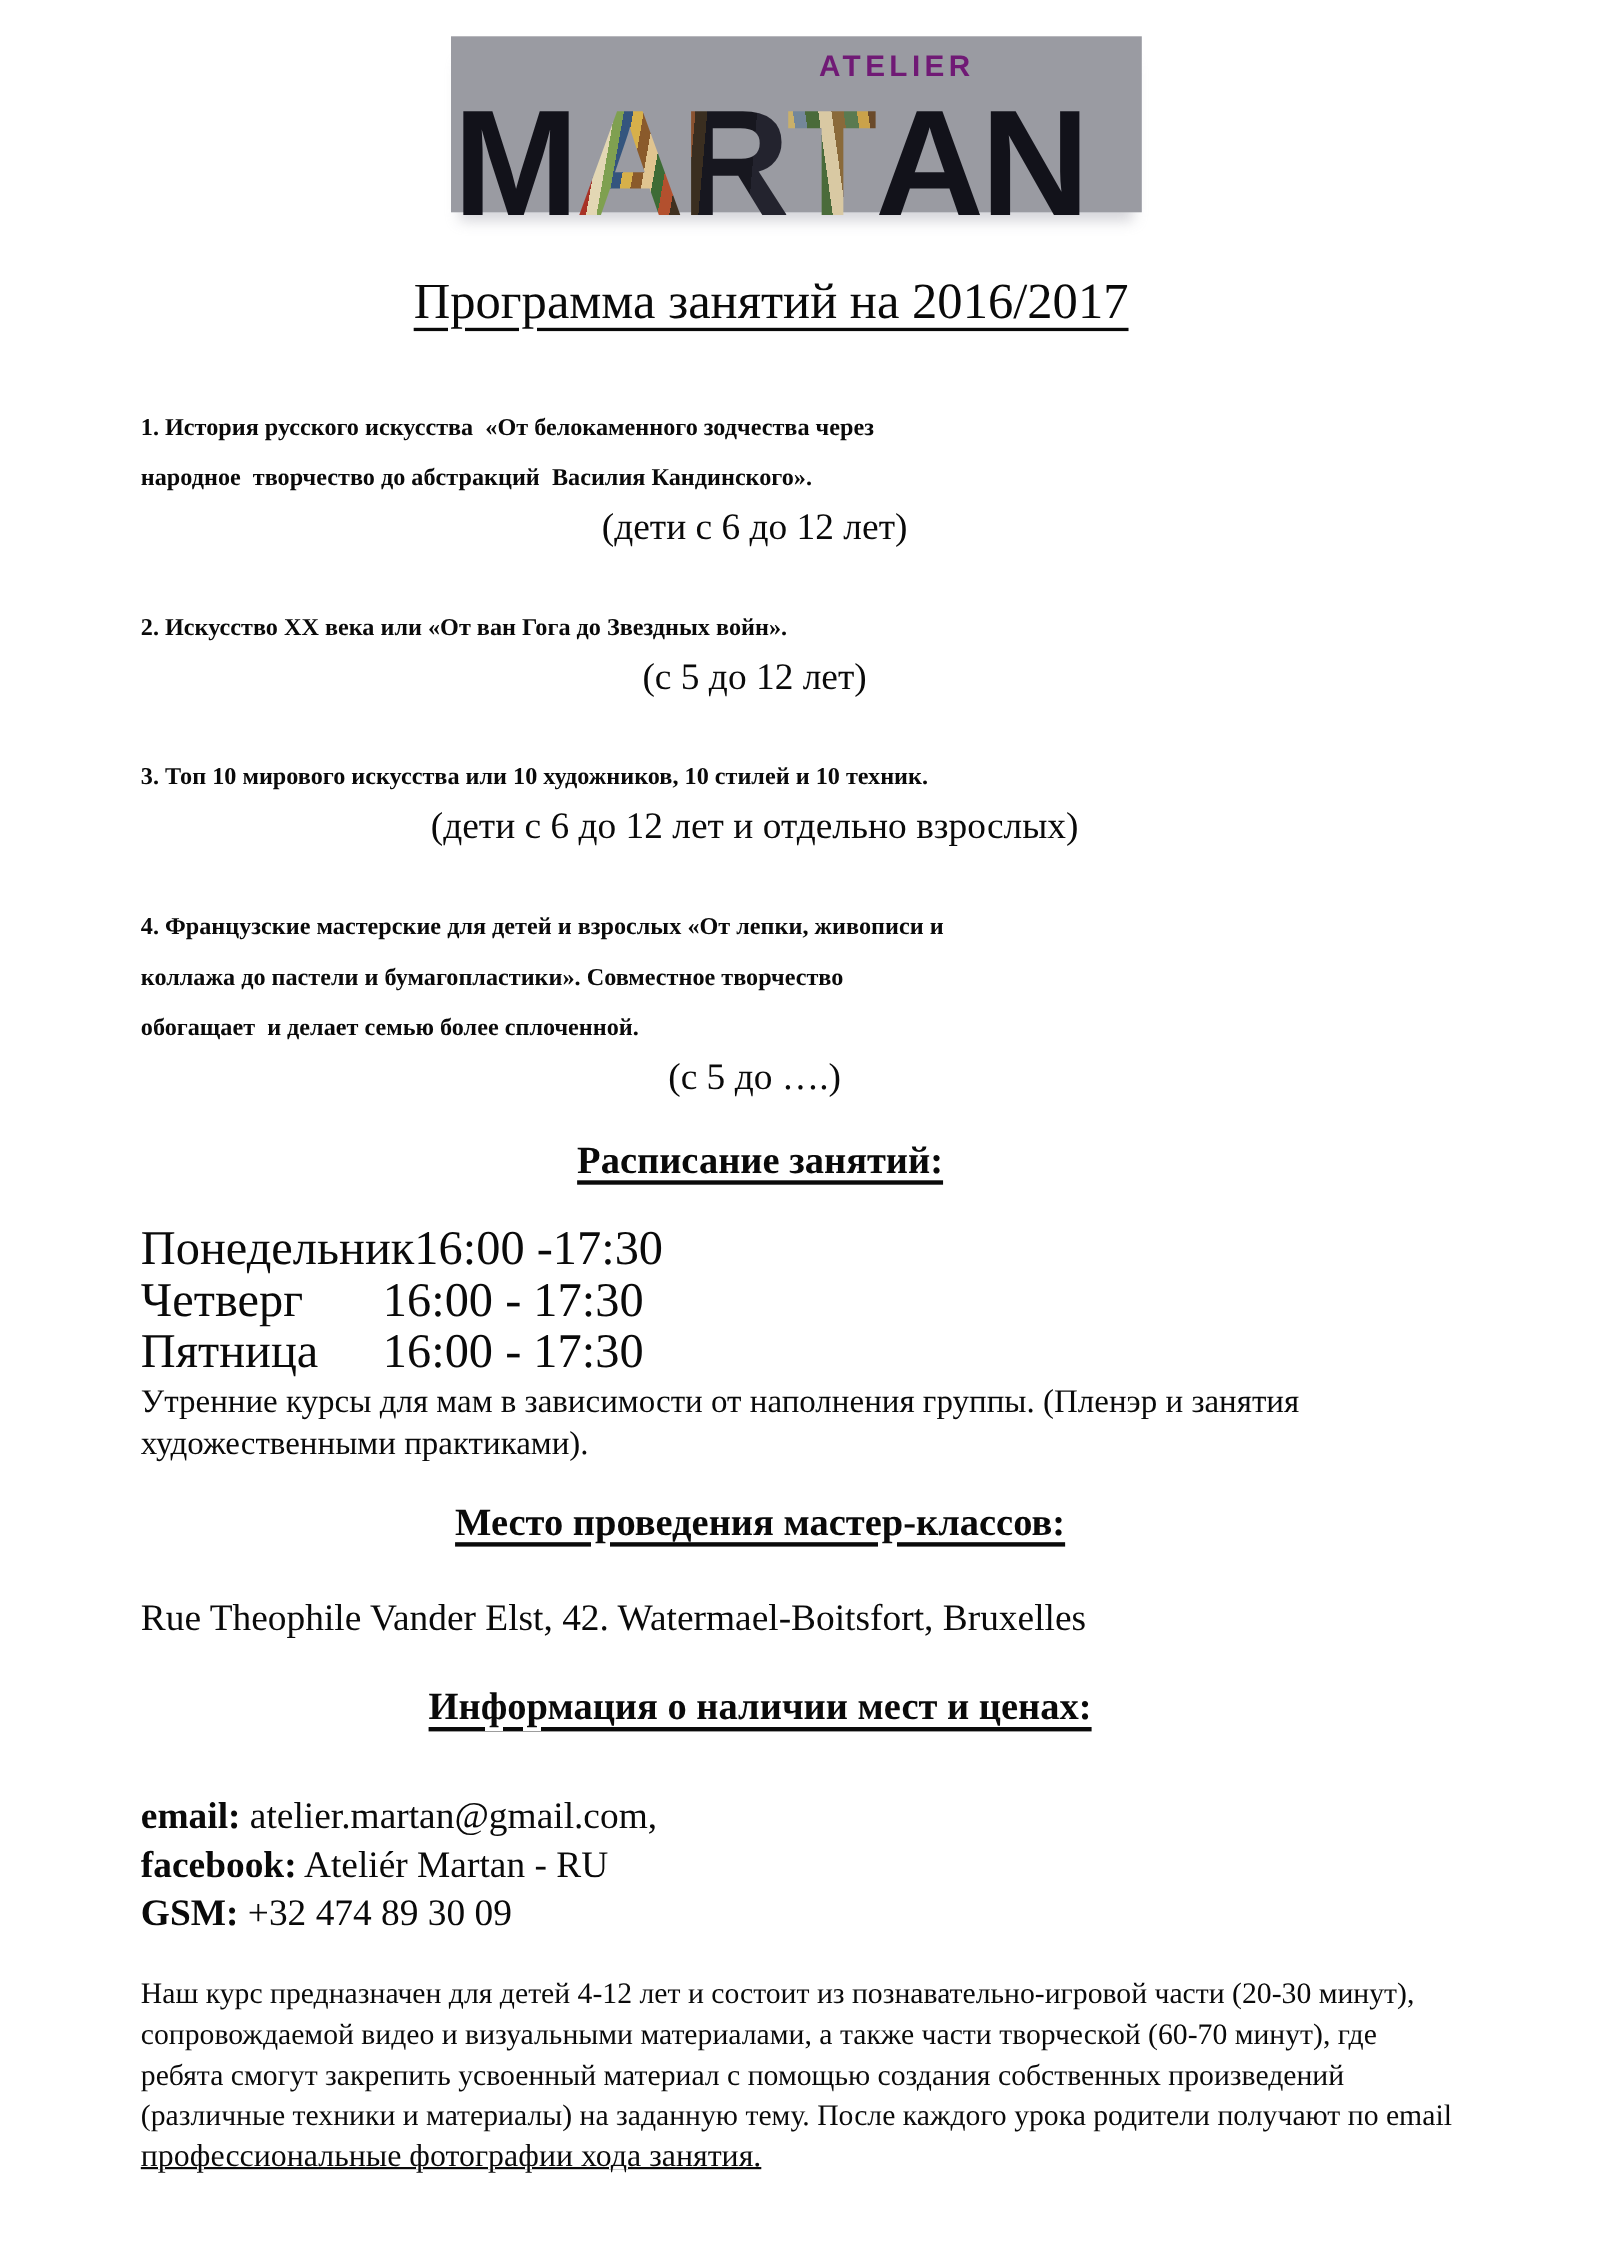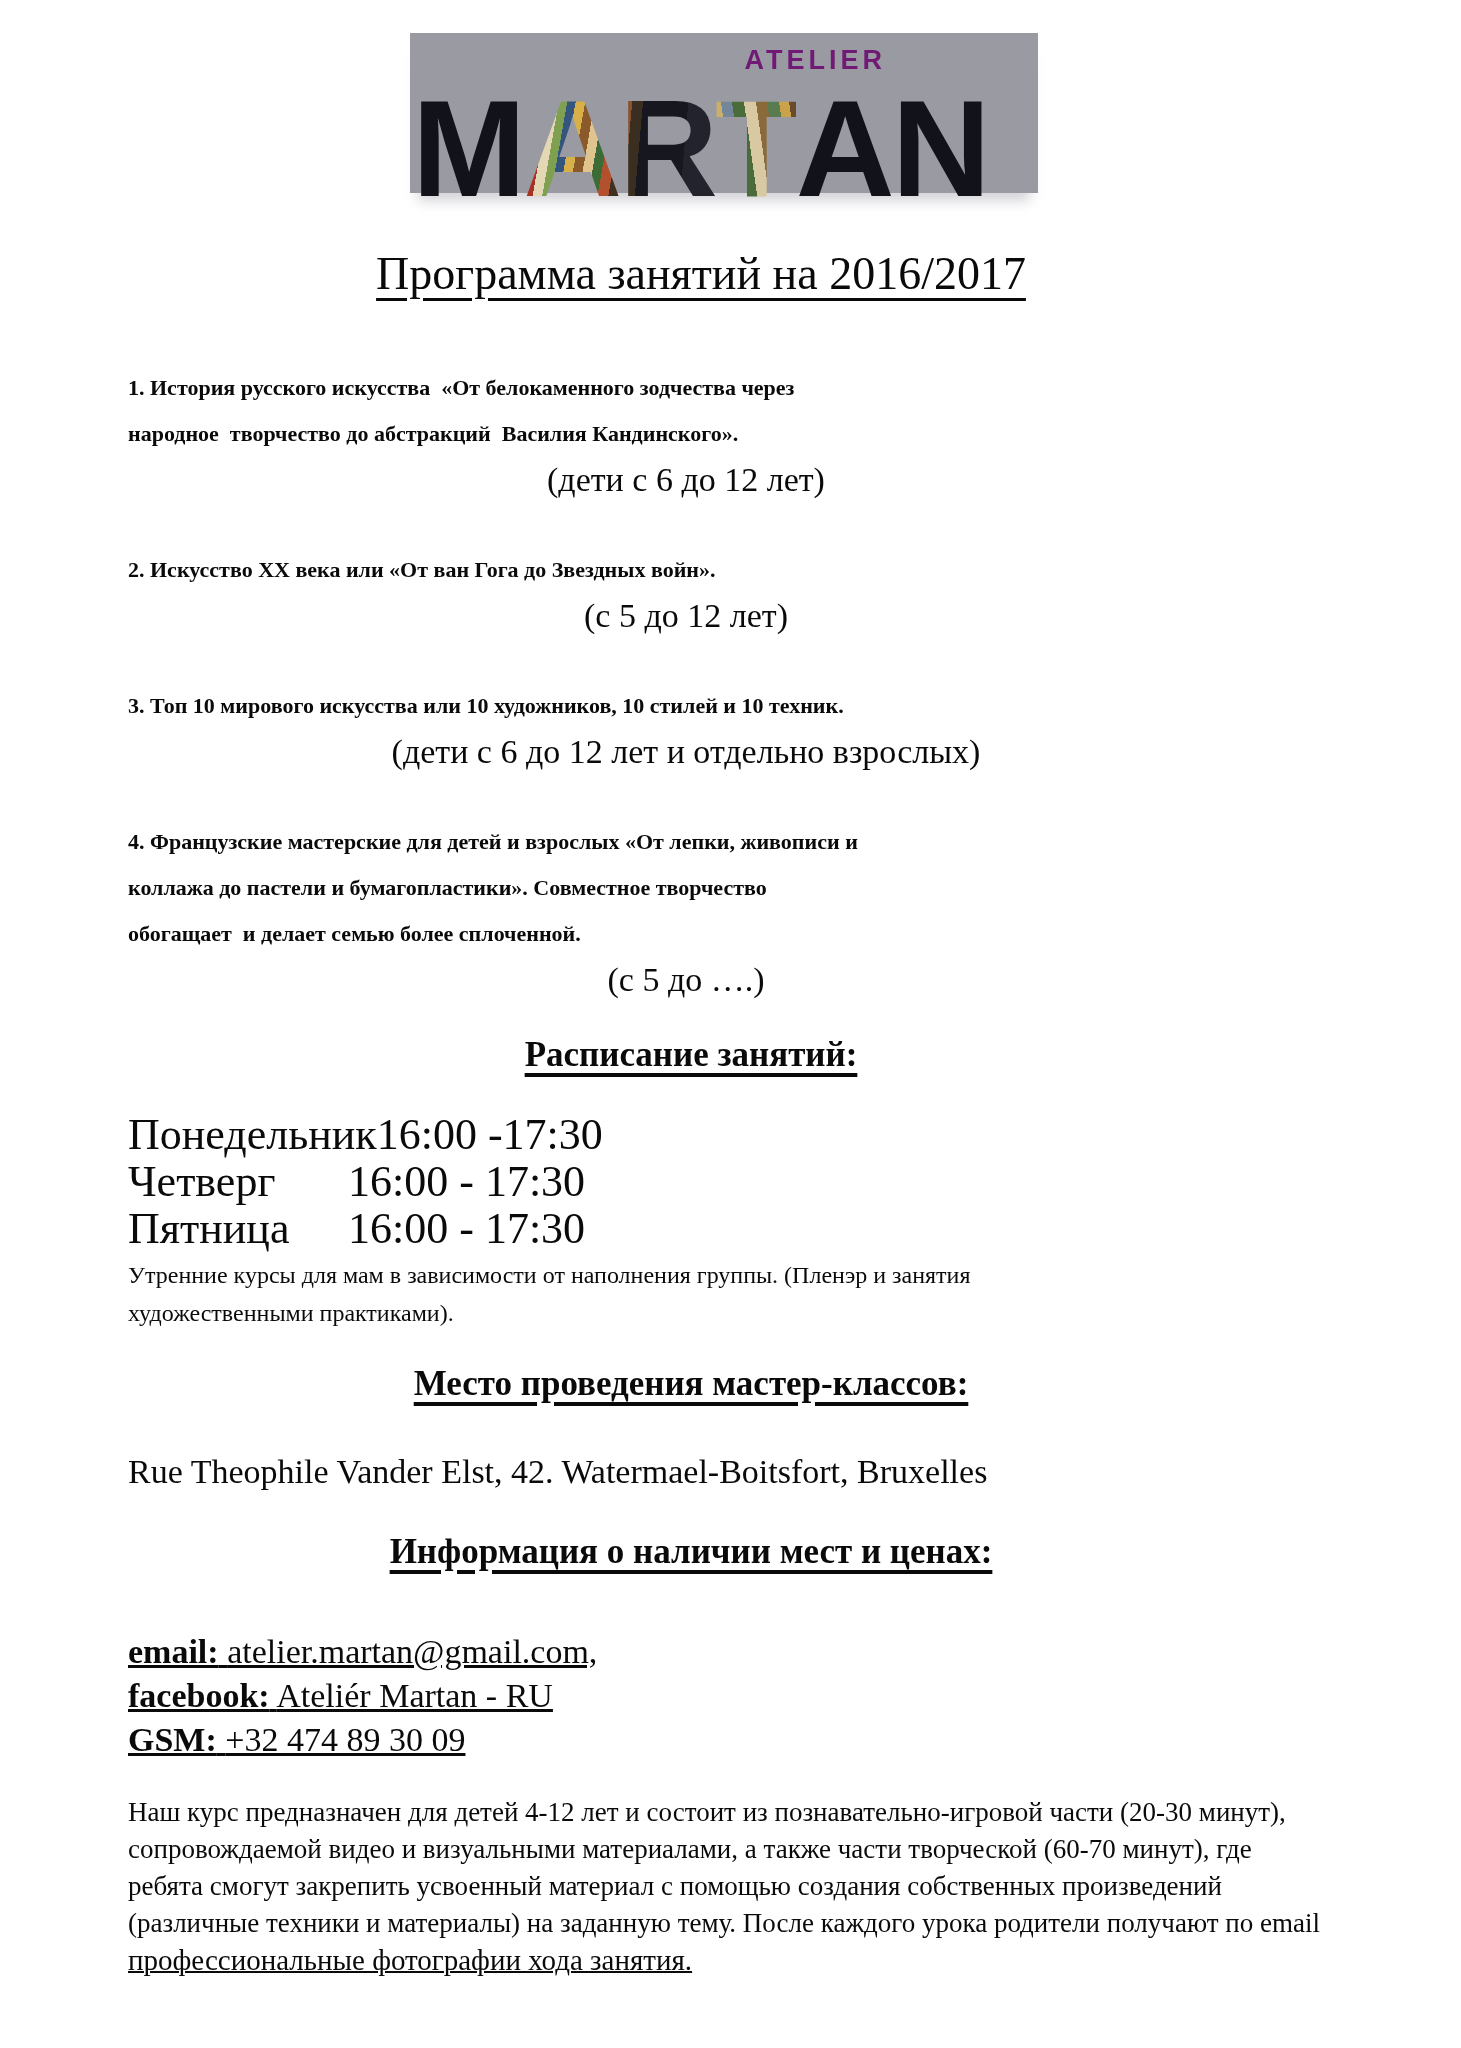--- a/index.html
+++ b/index.html
@@ -119,28 +119,28 @@
     text-decoration-thickness: 4px;
     text-underline-offset: 7px;
   }
 
   .schedule { margin-top: 34px; }
   .schedule-row { display: flex; font-size: 44px; line-height: 47px; }
   .schedule-day { min-width: 220px; }
 
   .morning-note {
     margin: 4px 0 0 0;
-    font-size: 24px;
+    font-size: 30px;
     line-height: 38px;
     white-space: pre;
   }
 
   .address { margin: 44px 0 0 0; font-size: 34px; line-height: 44px; }
 
-  .contacts { margin-top: 56px; text-decoration: underline; }
+  .contacts { margin-top: 56px; }
   .contact-line { margin: 0; font-size: 34px; line-height: 44px; }
   .contact-label { font-weight: bold; }
 
   .footer-text {
     margin: 32px 0 0 0;
     font-size: 27px;
     line-height: 37px;
     white-space: pre;
   }
   .footer-underlined {

